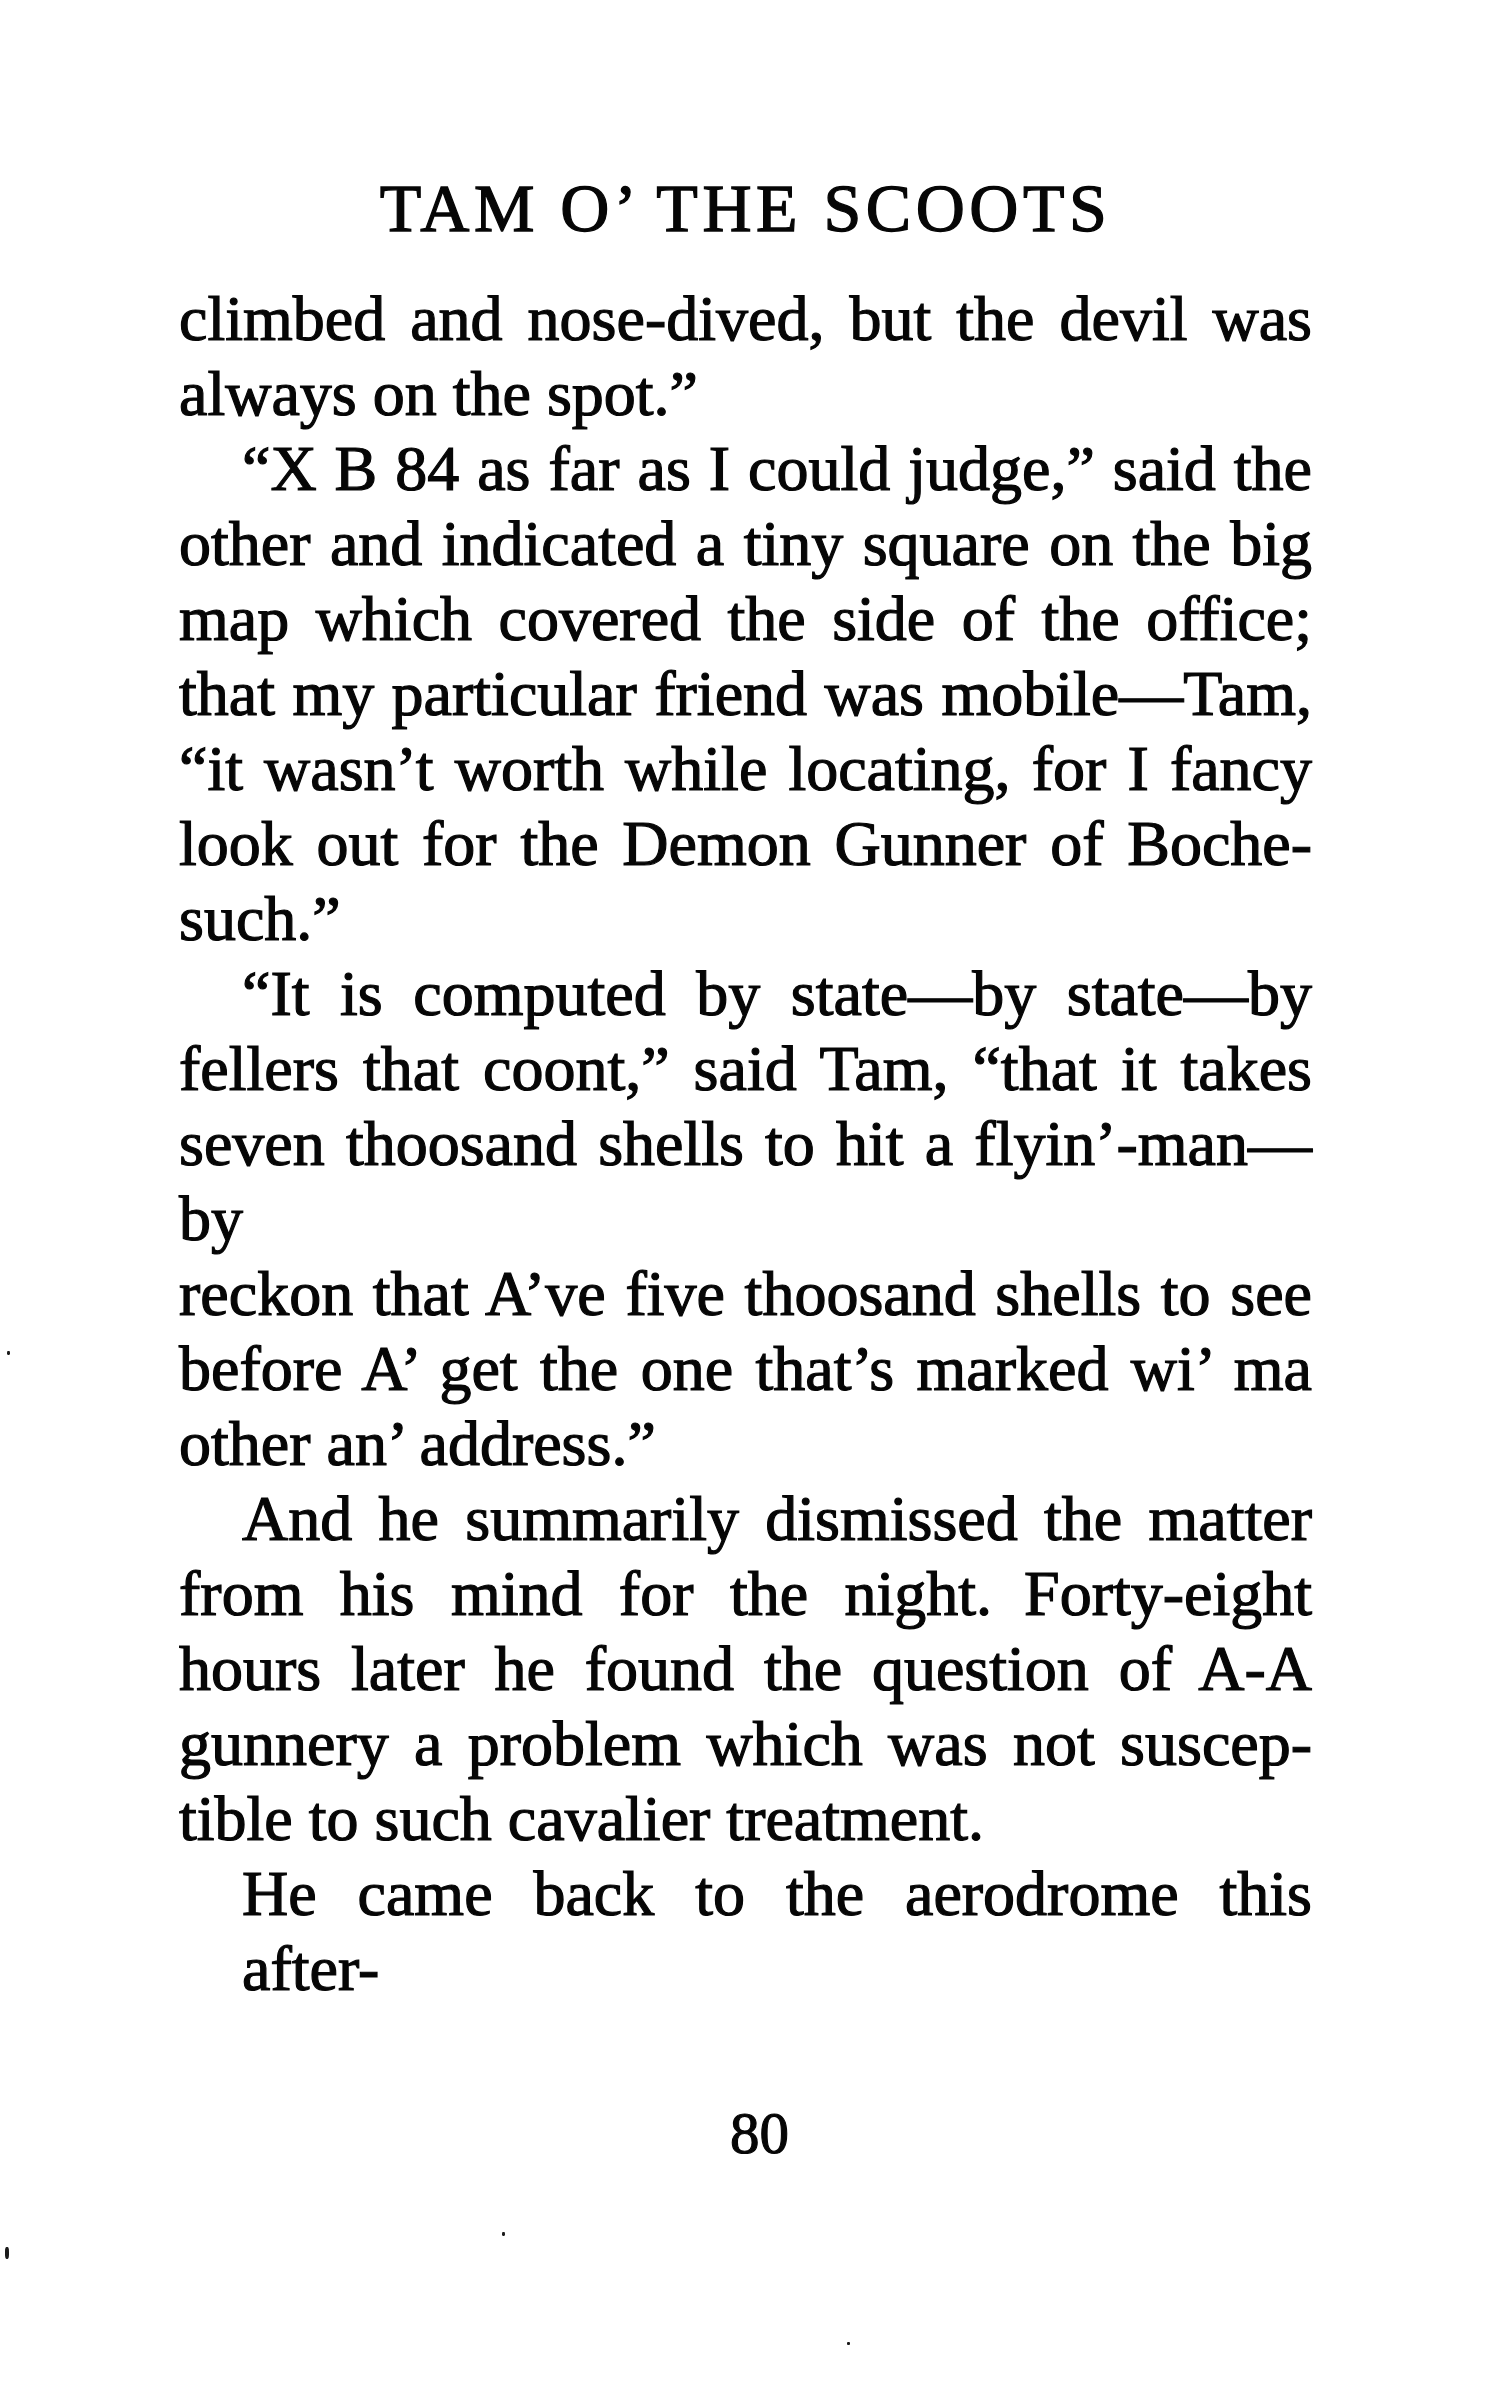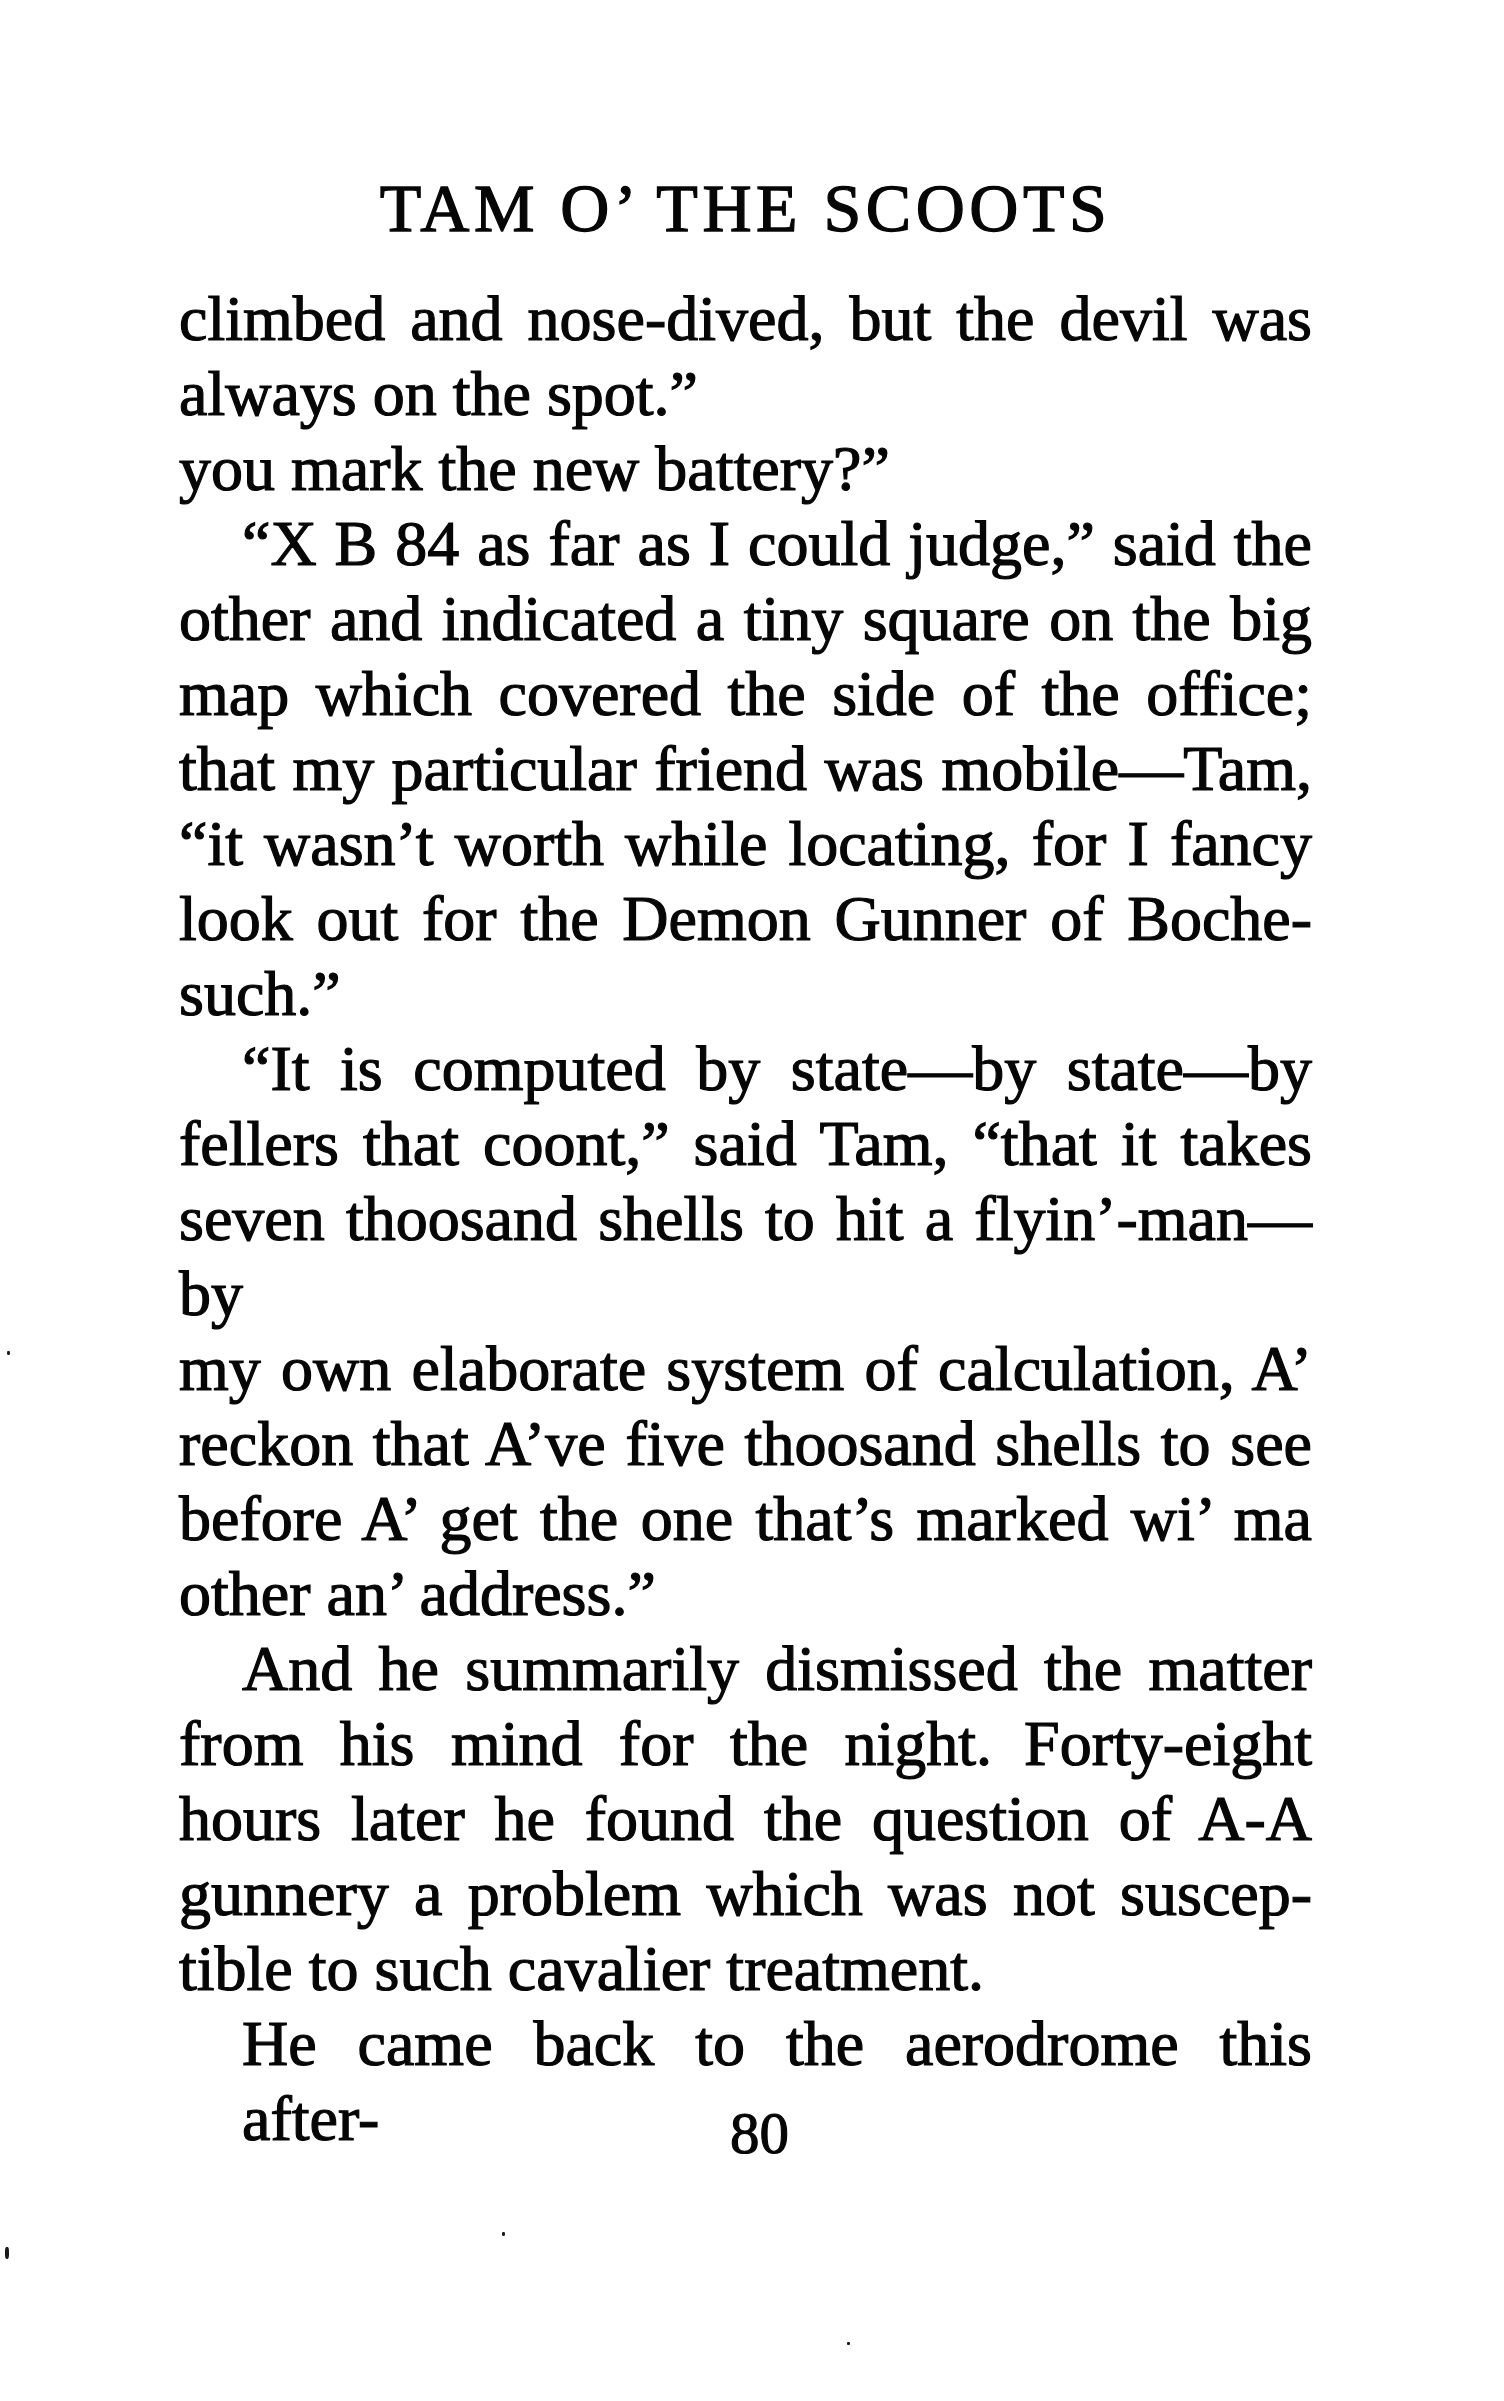--- a/index.html
+++ b/index.html
@@ -66,32 +66,30 @@
 </style>
 </head>
 <body>
 
 <div class="page">
   <div class="running-title">TAM O’ THE SCOOTS</div>
 
   <div class="page-text">
       <div class="line">climbed and nose-dived, but the devil was</div>
       <div class="line end">always on the spot.”</div>
-      <div class="line end">you mark the new battery?”</div>
       <div class="line indent">“X B 84 as far as I could judge,” said the</div>
       <div class="line">other and indicated a tiny square on the big</div>
       <div class="line">map which covered the side of the office;</div>
       <div class="line">that my particular friend was mobile—Tam,</div>
       <div class="line">“it wasn’t worth while locating, for I fancy</div>
       <div class="line">look out for the Demon Gunner of Boche-</div>
       <div class="line end">such.”</div>
       <div class="line indent">“It is computed by state—by state—by</div>
       <div class="line">fellers that coont,” said Tam, “that it takes</div>
       <div class="line">seven thoosand shells to hit a flyin’-man—by</div>
-      <div class="line">my own elaborate system of calculation, A’</div>
       <div class="line">reckon that A’ve five thoosand shells to see</div>
       <div class="line">before A’ get the one that’s marked wi’ ma</div>
       <div class="line end">other an’ address.”</div>
       <div class="line indent">And he summarily dismissed the matter</div>
       <div class="line">from his mind for the night. Forty-eight</div>
       <div class="line">hours later he found the question of A-A</div>
       <div class="line">gunnery a problem which was not suscep-</div>
       <div class="line end">tible to such cavalier treatment.</div>
       <div class="line indent">He came back to the aerodrome this after-</div>
     </div>

